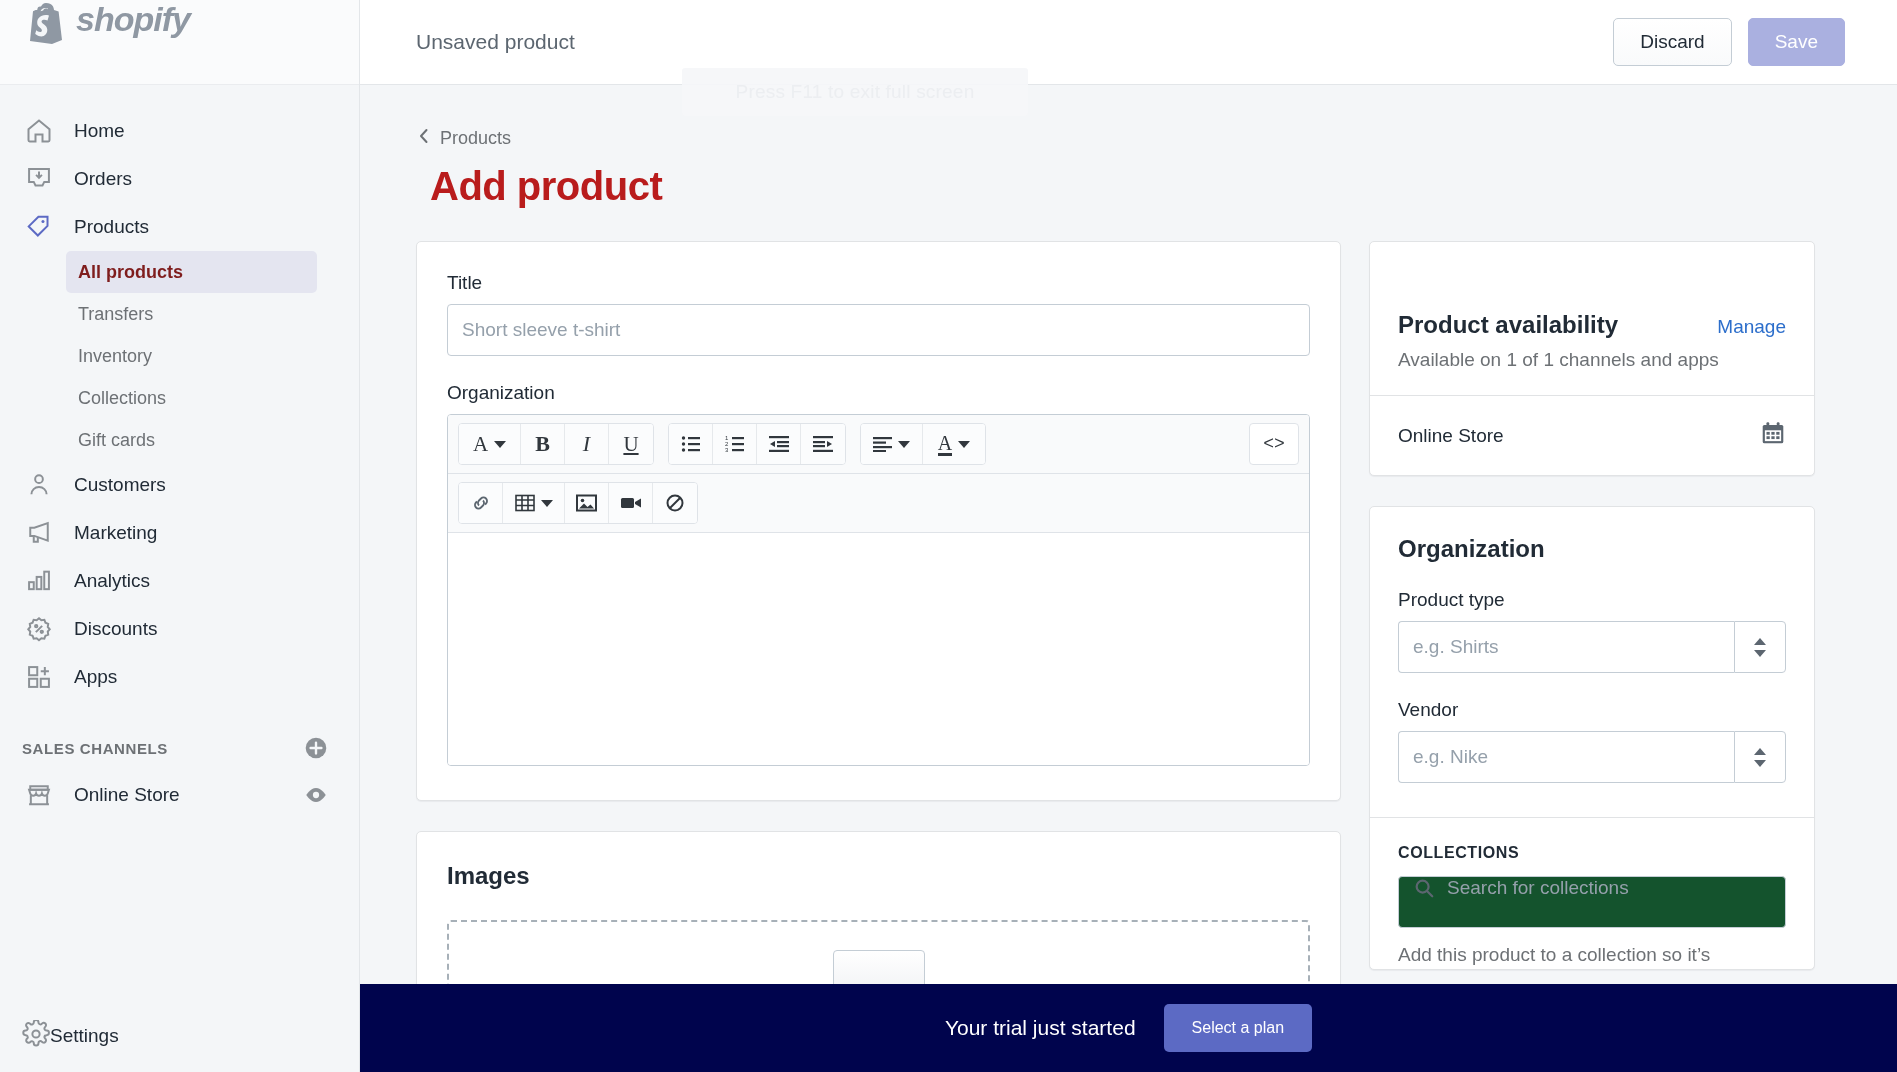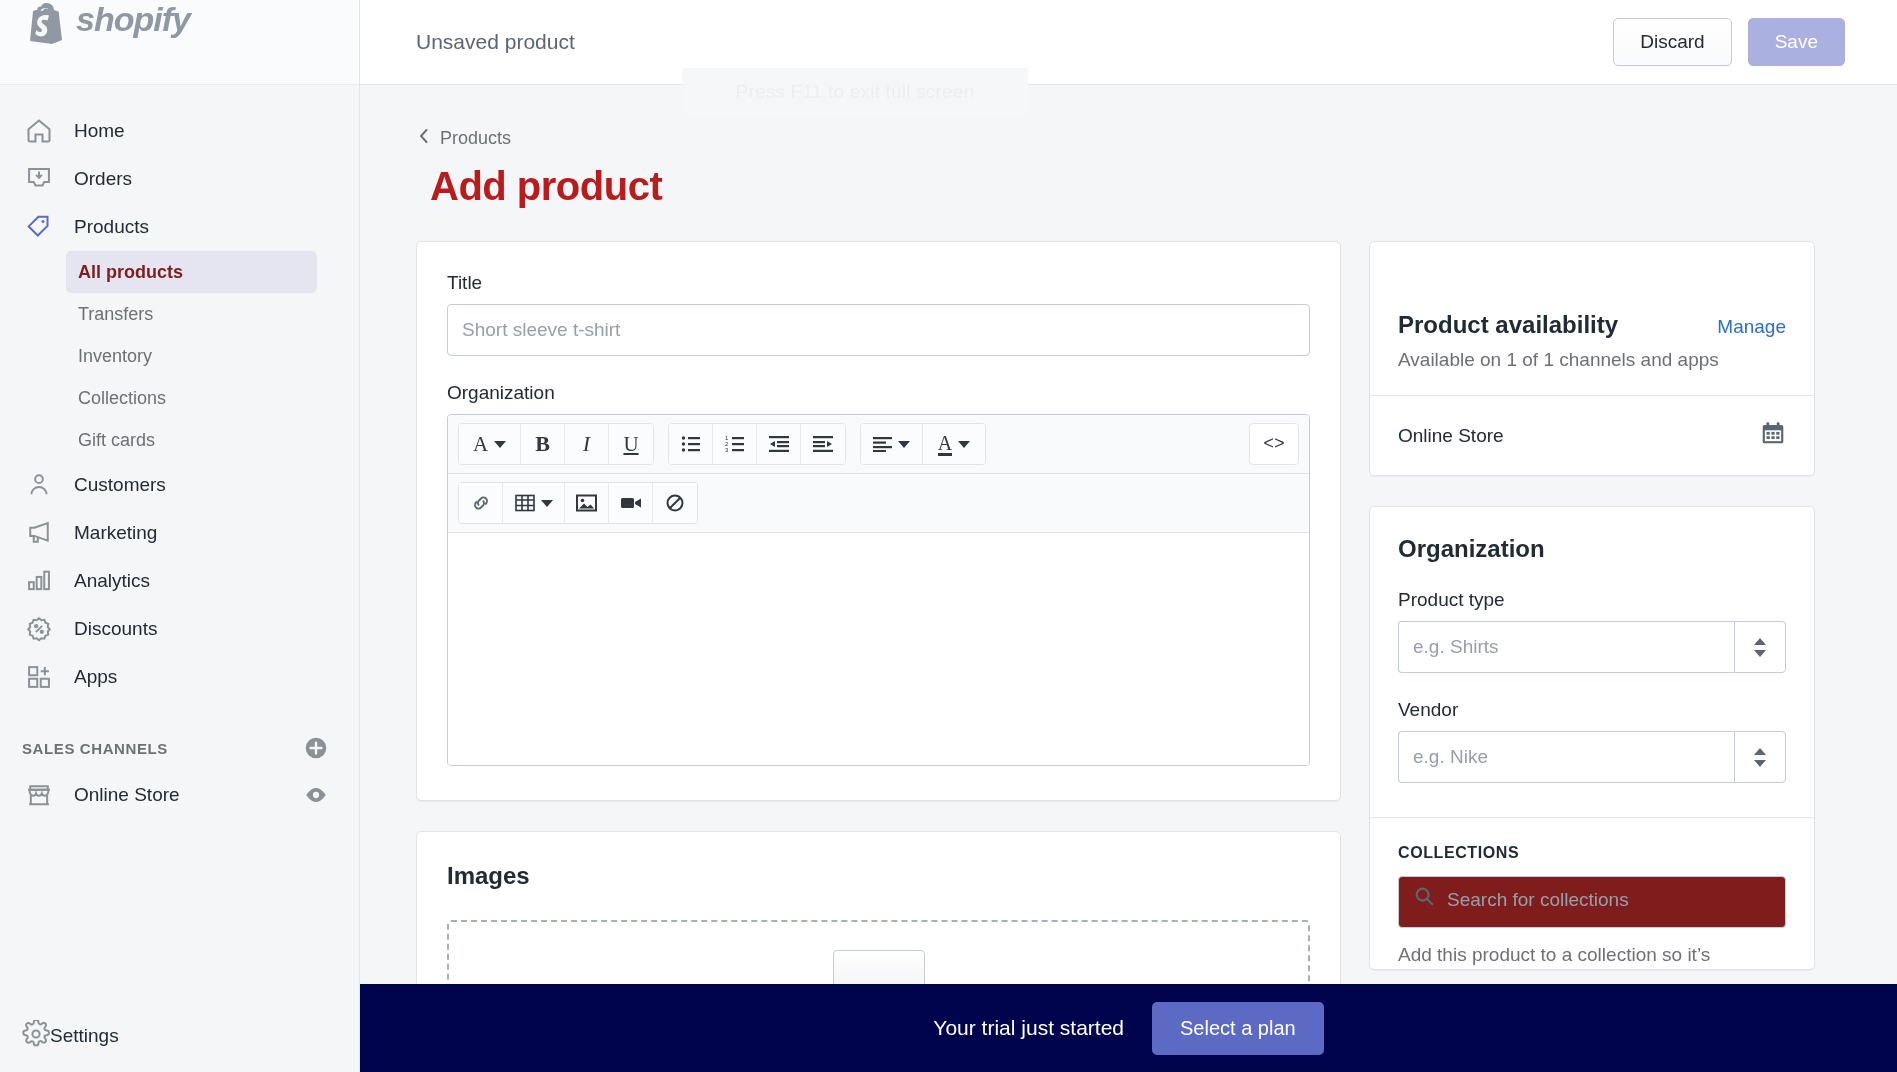--- a/index.html
+++ b/index.html
@@ -178,35 +178,35 @@
     align-items: center; justify-content: center; gap: 5px; cursor: pointer;
   }
   .step-up { width:0;height:0;border-left:6px solid transparent;border-right:6px solid transparent;border-bottom:7px solid #5c6670; }
   .step-dn { width:0;height:0;border-left:6px solid transparent;border-right:6px solid transparent;border-top:7px solid #5c6670; }
   .collections-head {
     padding: 26px 28px 0 28px; border-top: 1px solid #e1e3e5; margin-top: 4px;
   }
   .coll-label { font-size: 16px; font-weight: 700; letter-spacing: 0.6px; color: #212b36; }
   .search-wrap {
     margin-top: 14px; height: 52px; border: 1px solid #c4cdd5; border-radius: 4px;
-    display: flex; align-items: flex-end; padding: 16px 14px; gap: 12px; background: #7f1d1d;
+    display: flex; align-items: flex-start; padding: 0 14px; gap: 12px; background: #14532d;
   }
   .search-ph { font-size: 19px; color: #95a0ab; }
   .coll-help { margin-top: 14px; font-size: 19px; color: #6d7175; line-height: 1.4; }
 
   
   .banner {
     position: absolute; left: 360px; right: 0; bottom: 0; height: 88px;
     background: #00044d; display: flex; align-items: center; justify-content: center;
     gap: 28px; z-index: 40;
   }
   .banner-text { color: #ffffff; font-size: 21px; }
   .banner-btn {
     background: #5c6ac4; color: #fff; border: none; border-radius: 5px;
-    font-size: 20px; padding: 15px 28px; cursor: pointer;
+    font-size: 16px; padding: 15px 28px; cursor: pointer;
     font-family: "Liberation Sans", sans-serif;
   }
 </style>
 </head>
 <body>
 
 <div class="app">
 
   <aside class="sidebar">
 

